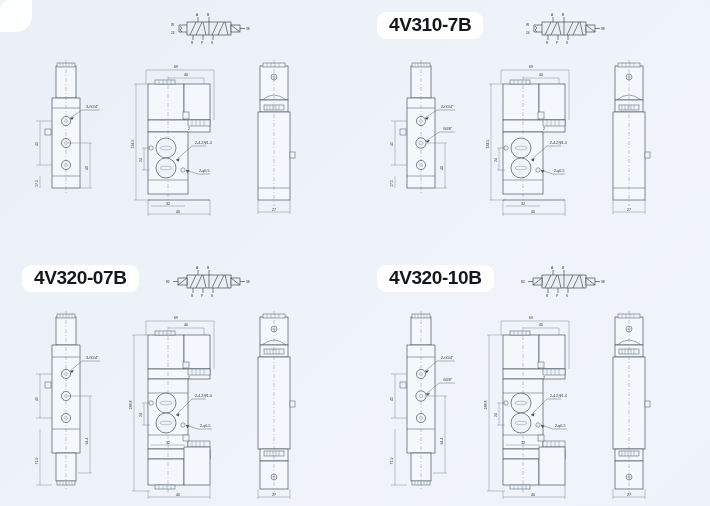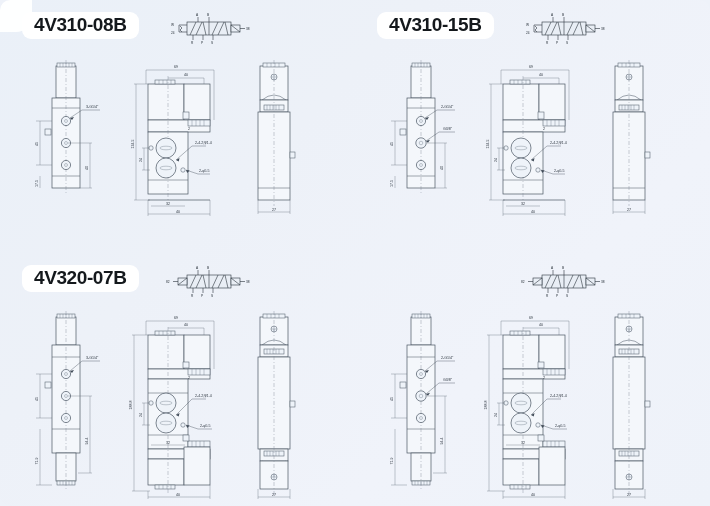--- a/index.html
+++ b/index.html
@@ -50,23 +50,20 @@
   .symtxt{font-family:"Liberation Sans", sans-serif;font-size:3.2px;fill:#1f2831;}
   .symln{stroke:#2b343d;fill:none;stroke-width:.6;}
   .symfill{fill:#e9eef5;}
 </style>
 </head>
 <body>
 
 <div id="page">
 
   <div class="panel p0">
-    <div class="title-chip">
-      <span class="t">4V310-08B</span>
-    </div>
 
     <div class="symbol">
       <svg viewBox="0 0 95 42" width="95" height="42">
         <g>
           <rect x="22" y="14" width="44" height="13" class="symln symfill"></rect>
           <line x1="44" y1="14" x2="44" y2="27" class="symln"></line>
 
           <path d="M25 27 L31 14 M31 27 L37 14" class="symln"></path>
           <path d="M38 14 L41 27" class="symln"></path>
 
@@ -224,21 +221,21 @@
           <line x1="258" y1="152" x2="258" y2="166" class="dim"></line>
           <line x1="290" y1="152" x2="290" y2="166" class="dim"></line>
           <text class="txt" x="274" y="163" text-anchor="middle">27</text>
         </g>
       </svg>
     </div>
   </div>
 
   <div class="panel p1">
     <div class="title-chip">
-      <span class="t">4V310-15B</span>
+      <span class="t">4V310-7B</span>
     </div>
 
     <div class="symbol">
       <svg viewBox="0 0 95 42" width="95" height="42">
         <rect x="22" y="14" width="44" height="13" class="symln symfill"></rect>
         <line x1="44" y1="14" x2="44" y2="27" class="symln"></line>
         <path d="M25 27 L31 14 M31 27 L37 14" class="symln"></path>
         <path d="M38 14 L41 27" class="symln"></path>
         <path d="M47 27 L53 14 M53 27 L59 14" class="symln"></path>
         <path d="M60 14 L63 27" class="symln"></path>
@@ -574,20 +571,23 @@
           <line x1="258" y1="196" x2="290" y2="196" class="dim"></line>
           <line x1="258" y1="188" x2="258" y2="198" class="dim"></line>
           <line x1="290" y1="188" x2="290" y2="198" class="dim"></line>
           <text class="txt" x="274" y="195" text-anchor="middle">27</text>
         </g>
       </svg>
     </div>
   </div>
 
   <div class="panel p3">
+    <div class="title-chip">
+      <span class="t">4V320-10B</span>
+    </div>
 
     <div class="symbol">
       <svg viewBox="0 0 95 42" width="95" height="42">
         <rect x="22" y="14" width="44" height="13" class="symln symfill"></rect>
         <line x1="44" y1="14" x2="44" y2="27" class="symln"></line>
         <path d="M25 27 L31 14 M31 27 L37 14" class="symln"></path>
         <path d="M38 14 L41 27" class="symln"></path>
         <path d="M47 27 L53 14 M53 27 L59 14" class="symln"></path>
         <path d="M60 14 L63 27" class="symln"></path>
         <rect x="13" y="17" width="9" height="7" class="symln symfill"></rect>

